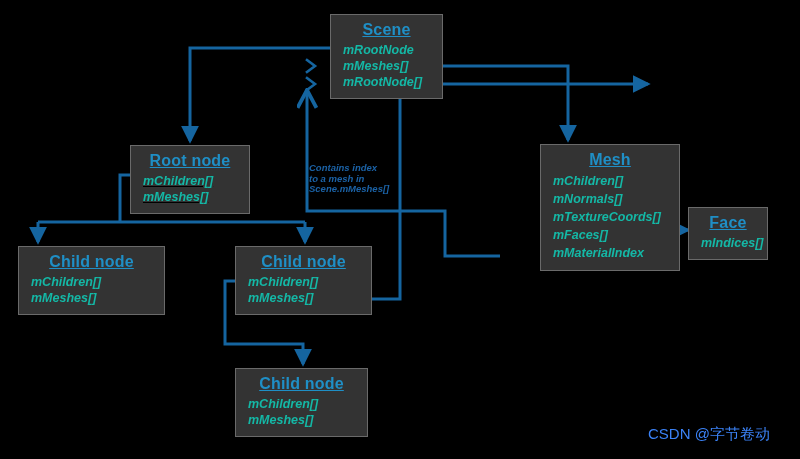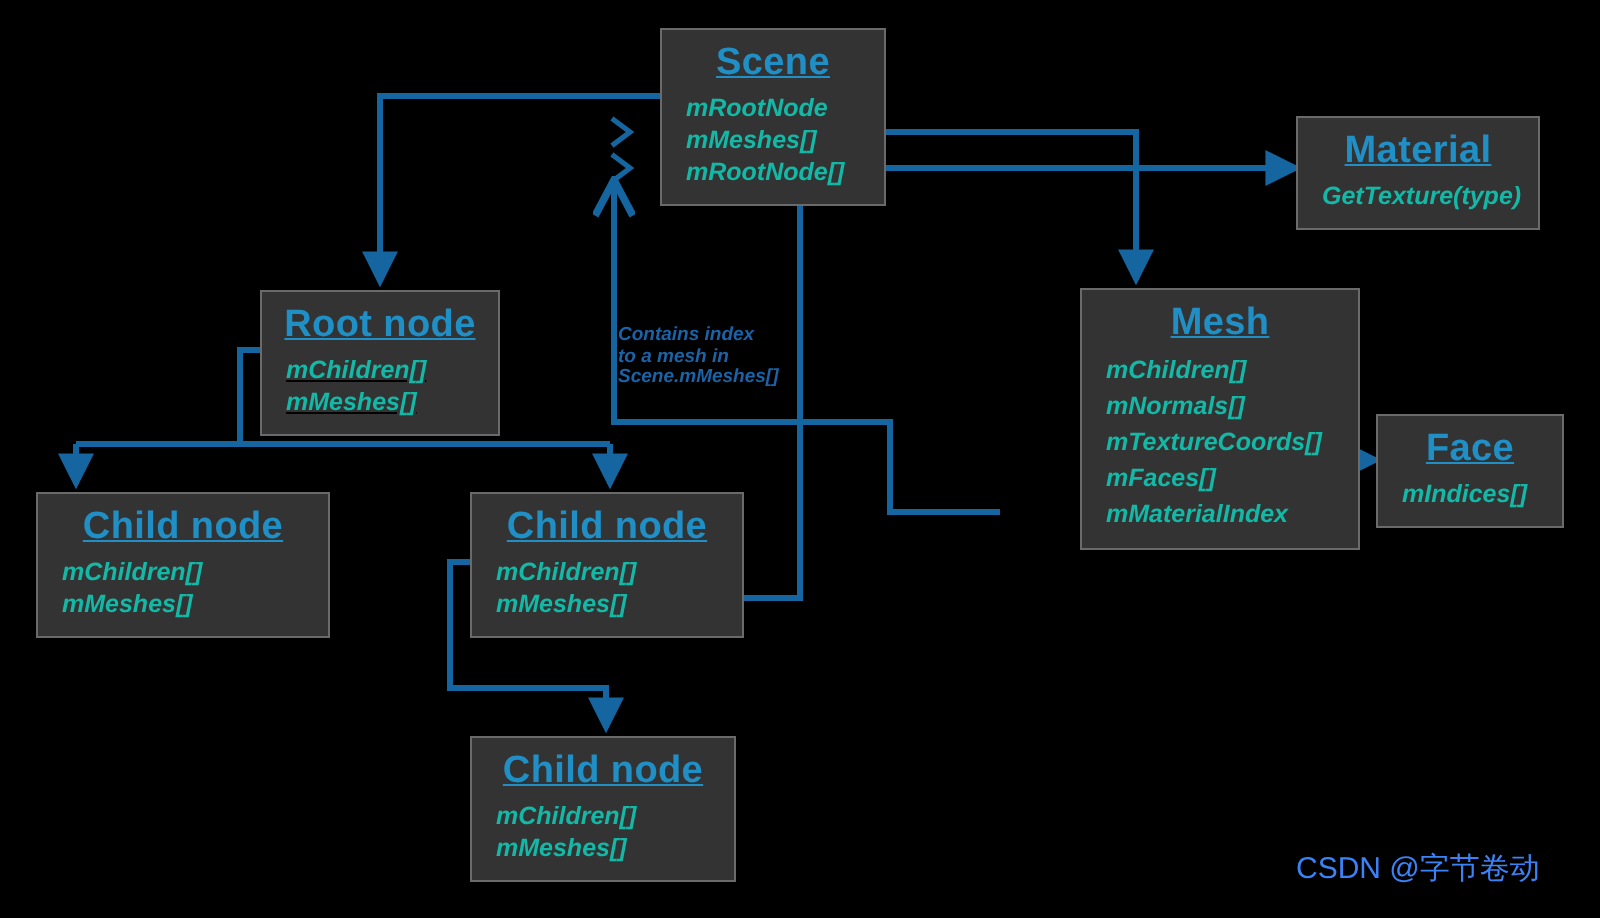--- a/index.html
+++ b/index.html
@@ -27,21 +27,21 @@
     position: absolute;
     background: #333333;
     border: 1px solid #6a6a6a;
     box-sizing: border-box;
     padding: 6px 10px 8px 10px;
     z-index: 5;
   }
   .node-title {
     color: #1f8fc6;
     font-weight: bold;
-    font-size: 19px;
+    font-size: 16px;
     text-align: center;
     text-decoration: underline;
     letter-spacing: 0.2px;
     margin-bottom: 3px;
     white-space: nowrap;
   }
   .node-field {
     color: #14b8a6;
     font-weight: bold;
     font-style: italic;
@@ -115,41 +115,37 @@
     </g>
   </svg>
 
   <div class="node" style="left:330px; top:14px; width:113px;">
     <div class="node-title">Scene</div>
     <div class="node-field">mRootNode</div>
     <div class="node-field">mMeshes[]</div>
     <div class="node-field">mRootNode[]</div>
   </div>
 
-  <div class="node" style="left:648px; top:58px; width:122px;">
-    <div class="node-title">Material</div>
-    <div class="node-field">GetTexture(type)</div>
-  </div>
 
   <div class="node" style="left:130px; top:145px; width:120px;text-decoration:underline;">
     <div class="node-title">Root node</div>
     <div class="node-field">mChildren[]</div>
     <div class="node-field">mMeshes[]</div>
   </div>
 
   <div class="node spaced" style="left:500px; top:144px; width:140px;margin-left:40px;">
     <div class="node-title">Mesh</div>
     <div class="node-field">mChildren[]</div>
     <div class="node-field">mNormals[]</div>
     <div class="node-field">mTextureCoords[]</div>
     <div class="node-field">mFaces[]</div>
     <div class="node-field">mMaterialIndex</div>
   </div>
 
-  <div class="node" style="left:688px; top:207px; width:94px;">
+  <div class="node" style="left:688px; top:207px; width:80px;">
     <div class="node-title">Face</div>
     <div class="node-field">mIndices[]</div>
   </div>
 
   <div class="node" style="left:18px; top:246px; width:147px;">
     <div class="node-title">Child node</div>
     <div class="node-field">mChildren[]</div>
     <div class="node-field">mMeshes[]</div>
   </div>
 

